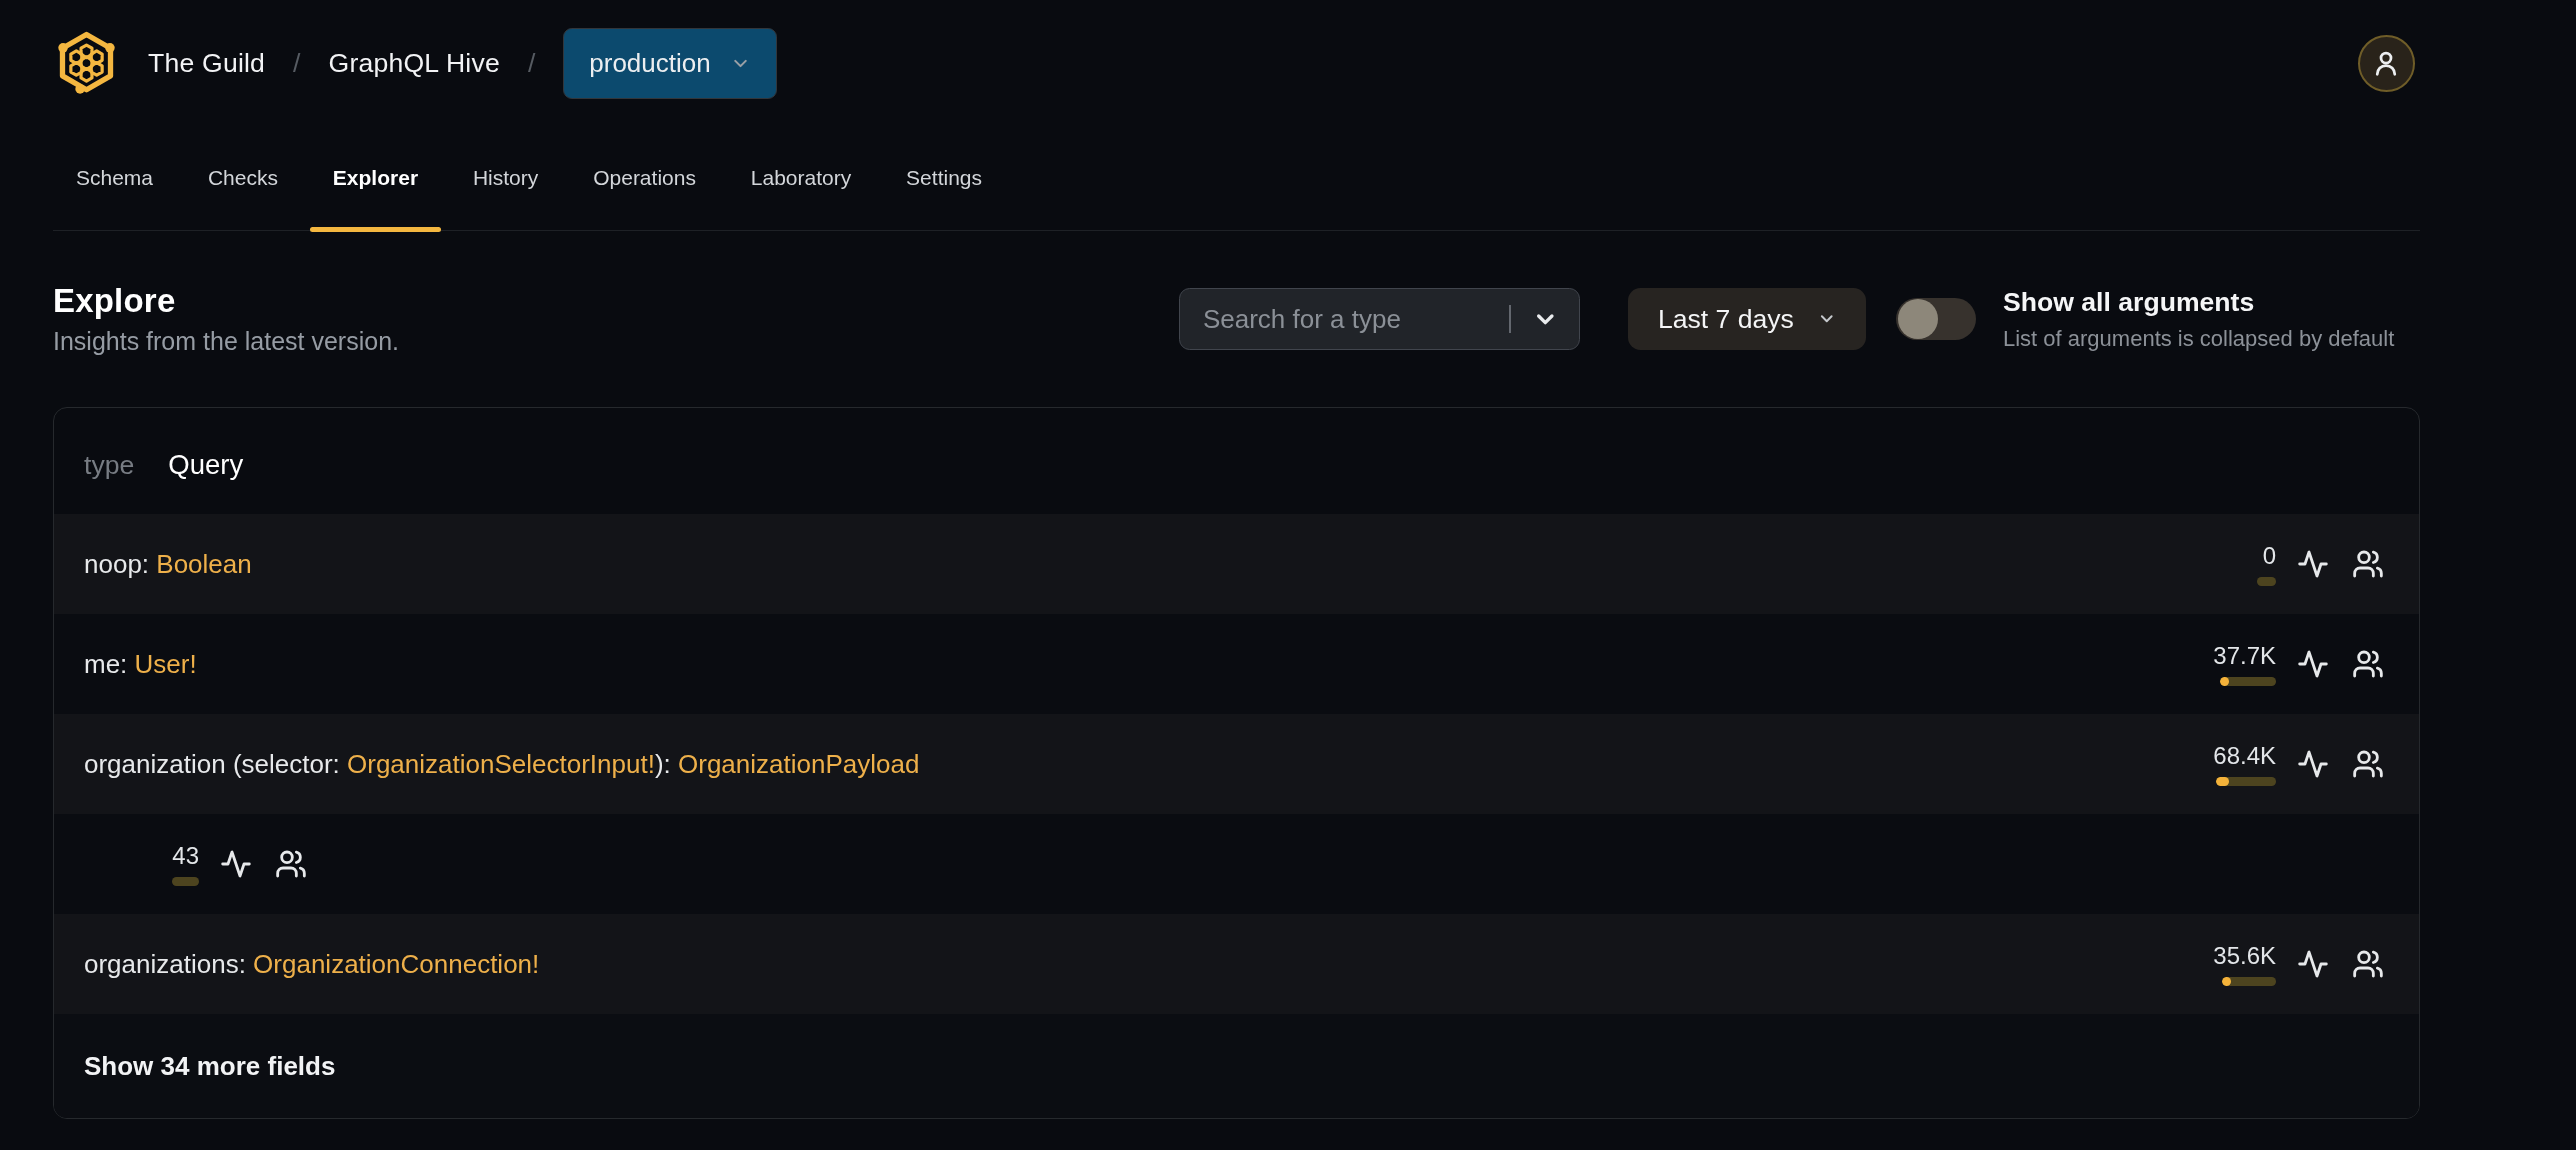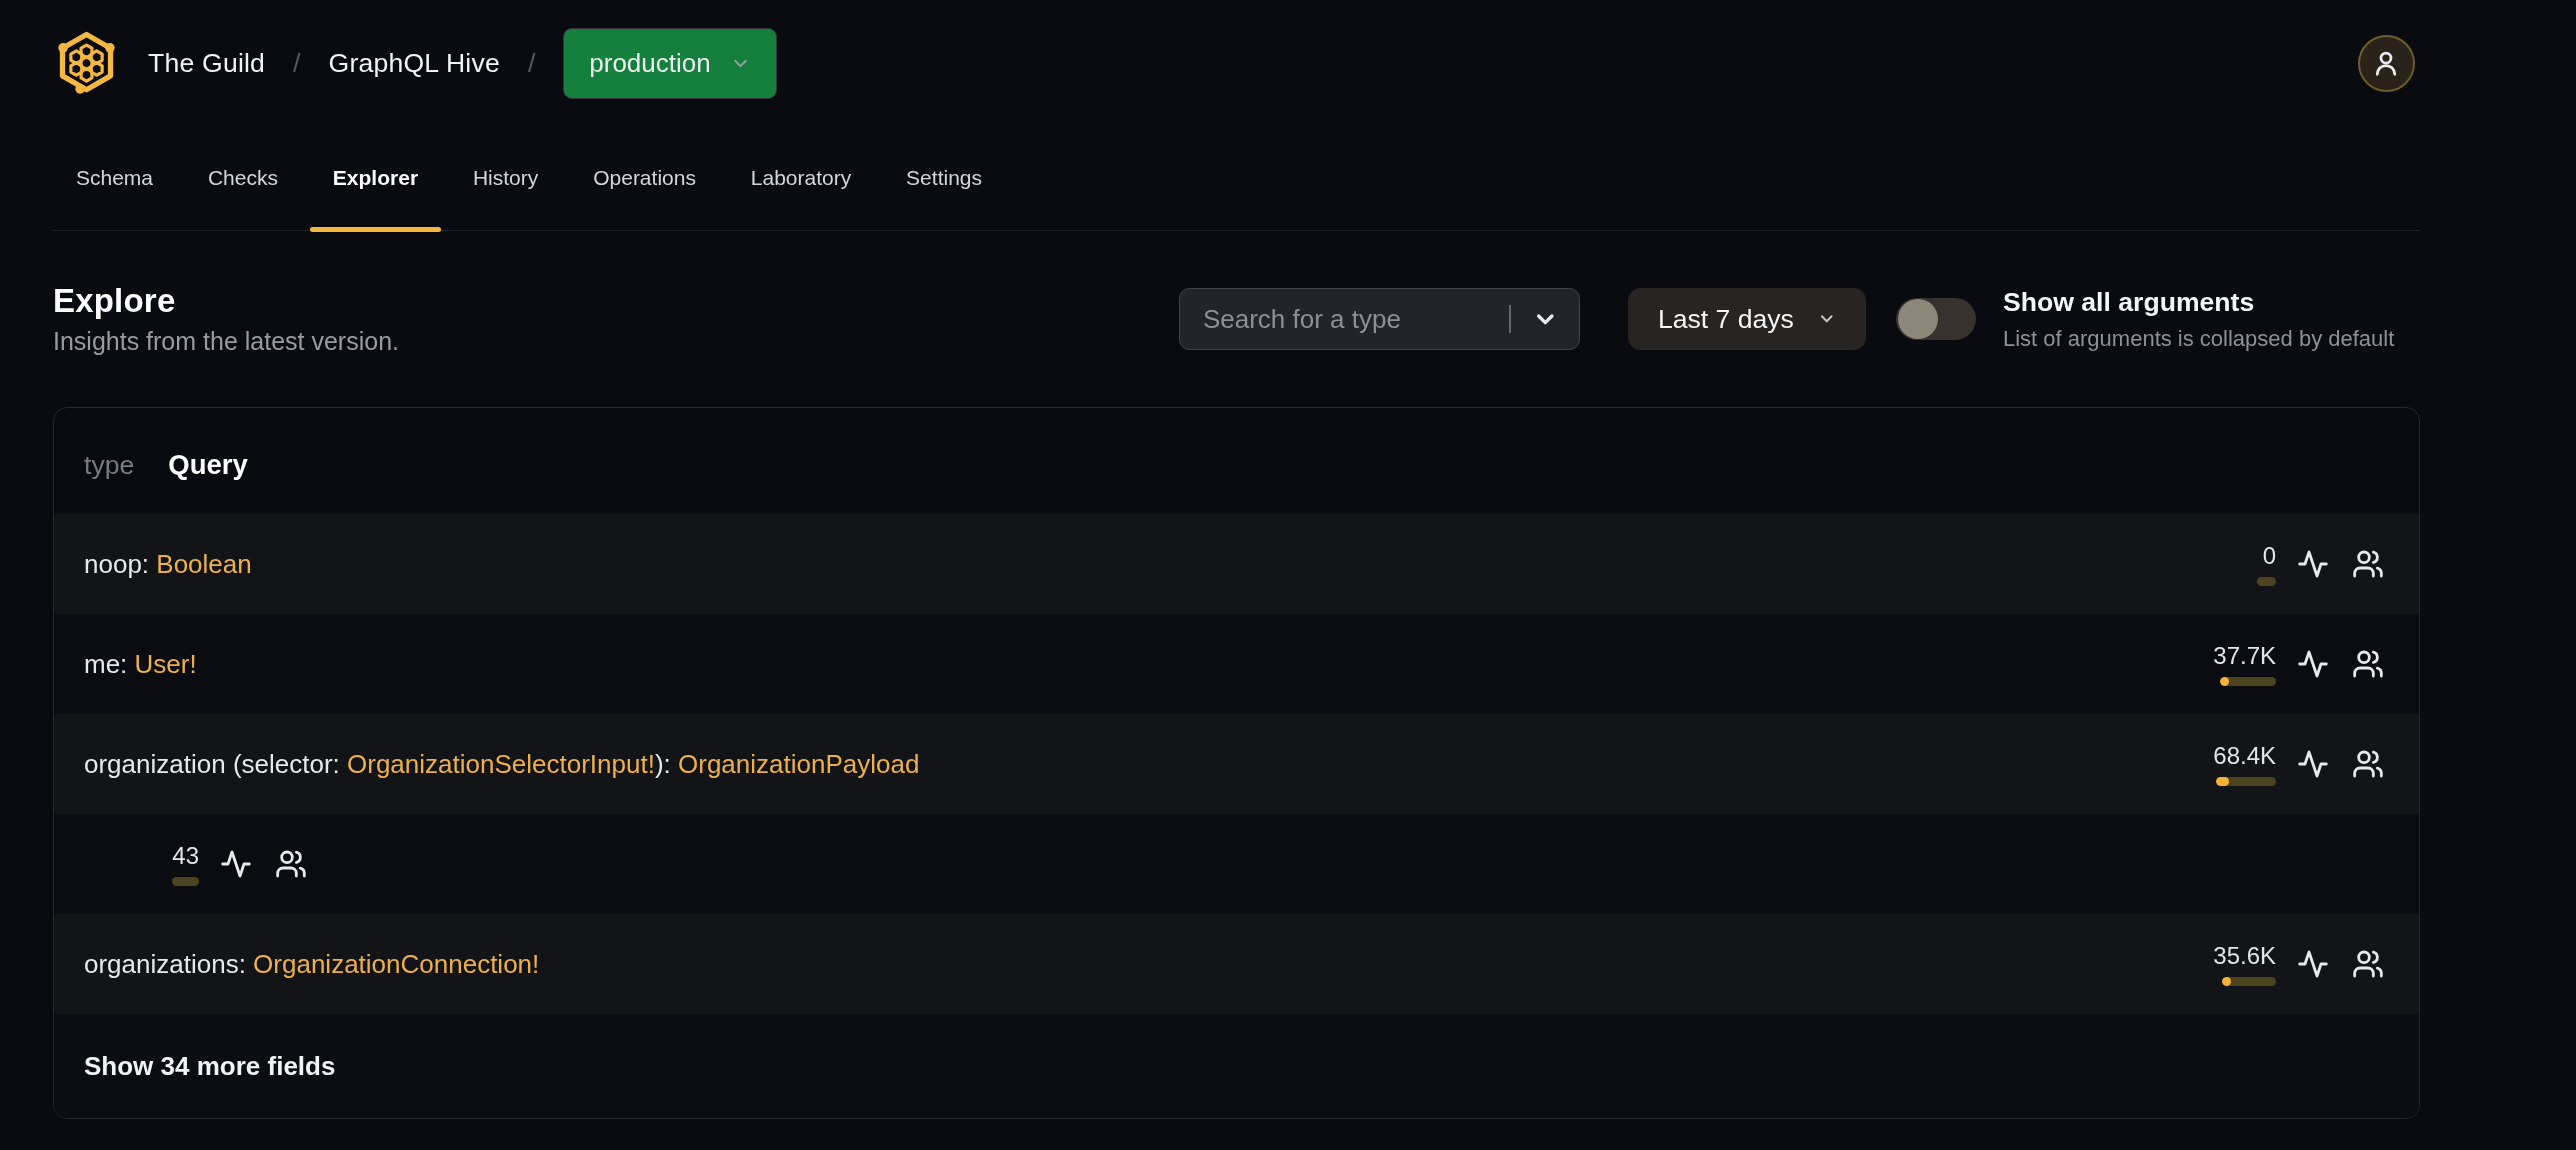--- a/index.html
+++ b/index.html
@@ -14,21 +14,21 @@
 
   
   .topbar { height:126px; display:flex; align-items:center; justify-content:space-between; }
   .crumbs { display:flex; align-items:center; gap:28px; }
   .logo { width:67px; height:71px; flex:0 0 auto; }
   .crumb-name { font-size:26.6px; font-weight:500; color:#f2f3f5; letter-spacing:0.2px; }
   .crumb-sep { font-size:26.6px; color:#565b62; }
   .target-btn {
     display:flex; align-items:center; gap:19.5px;
     height:71px; padding:16px 25px;
-    background:#15803d; border:1.8px solid #32363b; border-radius:8.9px;
+    background:#0c4a6e; border:1.8px solid #32363b; border-radius:8.9px;
     font-size:26px; color:#eceef0; cursor:pointer;
   }
   .chev { width:21px; height:21px; stroke:#9aa0a6; fill:none; stroke-width:2.4; stroke-linecap:round; stroke-linejoin:round; }
   .avatar {
     width:57px; height:57px; border-radius:50%;
     background:#29231a; border:2.7px solid #6f5d28;
     display:flex; align-items:center; justify-content:center; margin-right:5.3px; cursor:pointer;
   }
   .avatar svg { width:30px; height:30px; stroke:#eceef0; fill:none; stroke-width:2.2; stroke-linecap:round; stroke-linejoin:round; }
 
@@ -72,21 +72,21 @@
   .toggle-title { font-size:26.6px; font-weight:600; color:#f5f6f7; }
   .toggle-help { font-size:22px; color:#8c9198; margin-top:8px; }
 
   
   .card {
     margin-top:51px; border:1.8px solid #26292d; border-radius:14px; overflow:hidden;
     background:#090b10;
   }
   .card-head { height:98px; display:flex; align-items:center; padding-left:30px; gap:34px;margin-top:8px; }
   .kind { font-size:26.6px; color:#777c83; }
-  .type-name { font-size:27.5px; font-weight:700; color:#ffffff; }
+  .type-name { font-size:27.5px; font-weight:400; color:#ffffff; }
   .rows { display:flex; flex-direction:column; }
   .frow { height:100px; display:flex; align-items:center; justify-content:space-between; padding-left:30px; padding-right:35px; }
   .frow.alt-a { background:#131418; }
   .frow.alt-b { background:#0a0c11; }
   .sig { font-size:26px; color:#e7e9eb; white-space:nowrap; }
   .sig .t { color:#eeb04a; }
   .row-right { display:flex; align-items:center; }
   .stat { width:115px; display:flex; flex-direction:column; align-items:flex-end; }
   .num { font-size:24px; color:#e3e6e9; }
   .bar { height:8.9px; border-radius:4.4px; background:#4d441f; margin-top:7px; overflow:hidden; }

